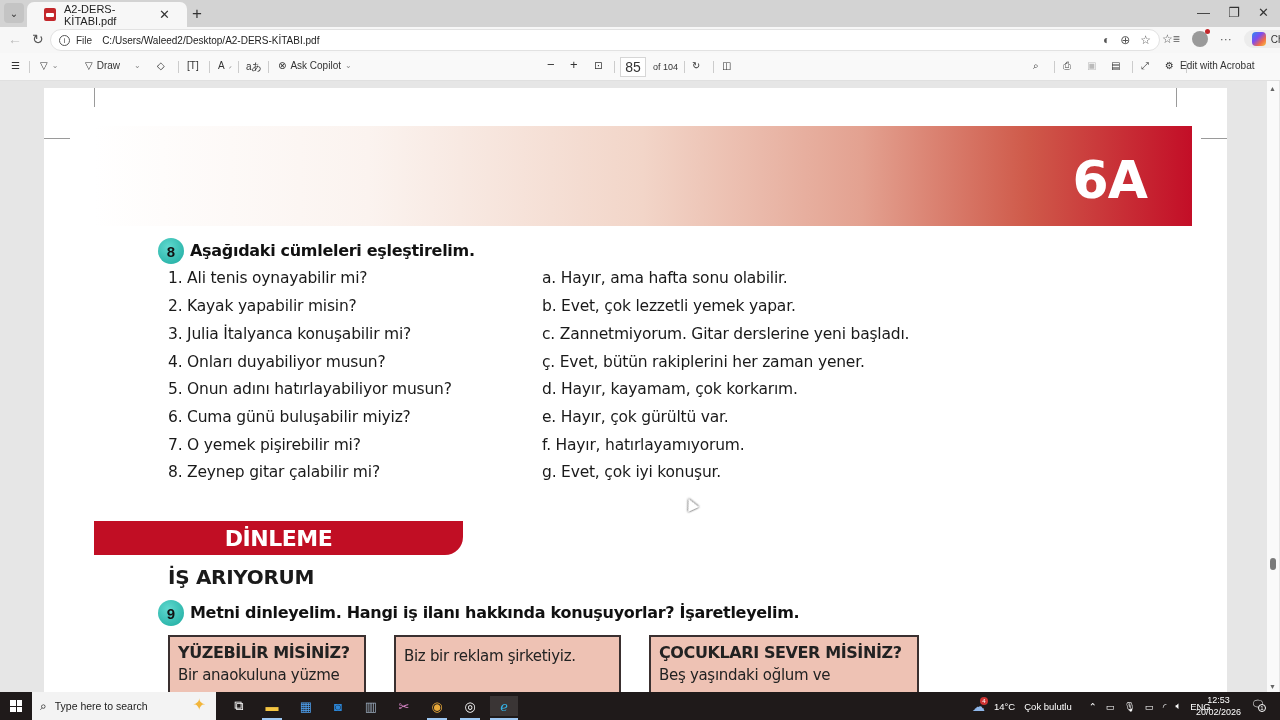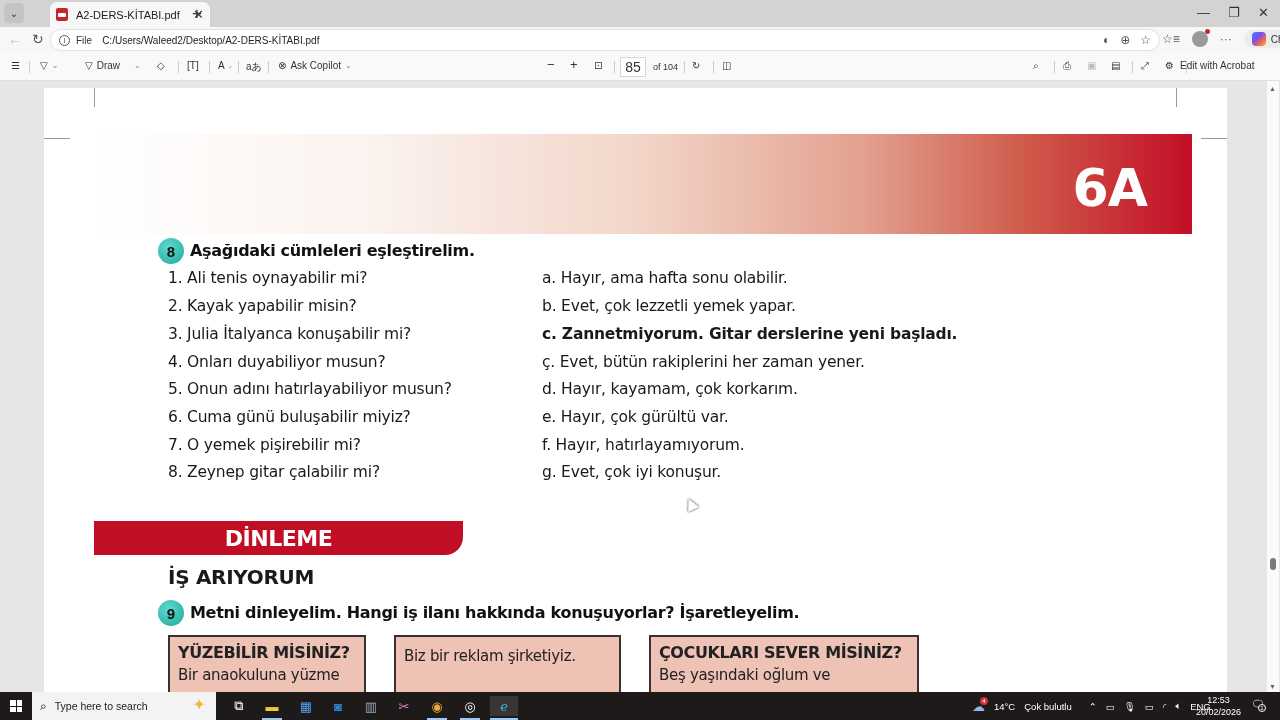--- a/index.html
+++ b/index.html
@@ -1,19 +1,19 @@
 <!DOCTYPE html>
 <html><head>
 <meta charset="utf-8">
 <style>
   * { box-sizing: border-box; margin: 0; padding: 0; }
   html, body { width: 1280px; height: 720px; overflow: hidden; background: #e6e6e6; font-family: "Liberation Sans", "DejaVu Sans", sans-serif; }
   .tabbar { position: absolute; left: 0; top: 0; width: 1280px; height: 27px; background: #d3d3d3; }
   .tab-menu-btn { position: absolute; left: 4px; top: 3px; width: 20px; height: 20px; border-radius: 4px; background: #c4c4c4; display:flex; align-items:center; justify-content:center; font-size: 10px; color:#333; }
-  .tab { position: absolute; left: 27px; top: 2px; width: 160px; height: 25px; background: #f7f7f7; border-radius: 7px 7px 0 0; display:flex; align-items:center; padding: 0 6px; font-size: 11px; color: #222; margin-left: 23px; }
+  .tab { position: absolute; left: 27px; top: 2px; width: 160px; height: 25px; background: #f7f7f7; border-radius: 7px 7px 0 0; display:flex; align-items:center; padding: 0 17px; font-size: 11px; color: #222; }
   .tab .pdf-icon { width: 12px; height: 13px; background: #c3272b; border-radius: 2px; margin-right: 8px; position: relative; }
   .tab .pdf-icon::after { content:""; position:absolute; left:2px; top:5px; width:8px; height:4px; background:#fff; border-radius:1px; }
   .tab .tab-title { flex:1; }
   .tab .close { font-size: 13px; color:#333; }
   .newtab { position: absolute; left: 192px; top: 4px; font-size: 17px; color:#333; }
   .win-ctrl { position: absolute; top: 5px; font-size: 13px; color:#333; }
   .addrbar { position: absolute; left: 0; top: 27px; width: 1280px; height: 26px; background: #f7f7f7; }
   .nav-ico { position: absolute; top: 4px; font-size: 14px; color:#555; }
   .url-box { position: absolute; left: 50px; top: 2px; width: 1110px; height: 22px; background: #fff; border-radius: 11px; border: 1px solid #e2e2e2; display: flex; align-items: center; padding-left: 8px; font-size: 10px; color:#222; }
   .url-box .info { width: 11px; height: 11px; border:1px solid #555; border-radius:50%; font-size:8px; display:flex; align-items:center; justify-content:center; margin-right:6px; color:#555; }
@@ -27,21 +27,21 @@
 
   .pdf-toolbar { position: absolute; left: 0; top: 53px; width: 1280px; height: 28px; background: #f9f9f9; border-bottom: 1px solid #e0e0e0; font-size: 10px; color: #333; }
   .tb-item { position: absolute; top: 7px; display:flex; align-items:center; gap: 4px; }
   .tb-sep { position:absolute; top: 8px; width:1px; height: 12px; background:#ccc; }
   .page-box { position:absolute; left: 620px; top: 4px; width: 26px; height: 20px; border:1px solid #d6d6d6; background:#fff; font-size:14px; display:flex; align-items:center; justify-content:center; }
 
   .viewer { position: absolute; left: 0; top: 81px; width: 1280px; height: 611px; background: #e6e6e6; overflow: hidden; }
   .page { position: absolute; left: 44px; top: 7px; width: 1183px; height: 620px; background: #fff; }
   .crop-v { position:absolute; width:1px; background:#9a9a9a; }
   .crop-h { position:absolute; height:1px; background:#9a9a9a; }
-  .banner { position:absolute; left: 50px; top: 46px; width: 1098px; height: 100px; background: linear-gradient(90deg, #ffffff 0%, #fbf3ef 25%, #f2d5c8 50%, #e3a190 70%, #cf5a4a 85%, #c30e27 100%); }
+  .banner { position:absolute; left: 50px; top: 38px; width: 1098px; height: 100px; background: linear-gradient(90deg, #ffffff 0%, #fbf3ef 25%, #f2d5c8 50%, #e3a190 70%, #cf5a4a 85%, #c30e27 100%); }
   .banner-num { position:absolute; right: 45px; top: 24px; font-size: 52px; font-weight: bold; color: #fff; font-family: "DejaVu Sans", sans-serif; letter-spacing: -1px; }
   .q-badge { position:absolute; width: 26px; height: 26px; border-radius: 50%; background: radial-gradient(circle at 40% 35%, #5fd9cf, #1ba99e); display:flex; align-items:center; justify-content:center; font-weight:bold; font-size: 15px; color:#111; }
   .q-title { position:absolute; font-size: 16px; font-weight: bold; color:#111; font-family: "DejaVu Sans", sans-serif; letter-spacing: -0.3px; }
   .list-item { position:absolute; font-size: 15.5px; color:#1a1a1a; font-family: "DejaVu Sans", sans-serif; letter-spacing: -0.2px; }
   .dinleme { position:absolute; left: 50px; top: 433px; width: 369px; height: 34px; background: #c10e24; border-radius: 0 0 18px 0; color:#fff; font-weight:bold; font-size: 22px; display:flex; align-items:center; justify-content:center; font-family: "DejaVu Sans", sans-serif; letter-spacing:-0.5px; }
   .subhead { position:absolute; left: 124px; top: 477px; font-size: 20px; font-weight: bold; color:#1a1a1a; font-family: "DejaVu Sans", sans-serif; letter-spacing:-0.3px; }
   .card { position:absolute; top: 547px; height: 80px; background: #eec2b4; border: 2px solid #3a3030; padding: 6px 8px; }
   .card-title { font-size: 16px; font-weight: bold; color: #222; font-family: "DejaVu Sans", sans-serif; letter-spacing:-0.4px; }
   .card-body { font-size: 15px; color: #222; margin-top: 4px; font-family: "DejaVu Sans", sans-serif; letter-spacing:-0.3px; }
   .cursor { position:absolute; left: 685px; top: 417px; width: 0; height: 0; border-left: 6px solid transparent; border-right: 6px solid transparent; border-bottom: 12px solid #fff; transform: rotate(-25deg); filter: drop-shadow(0 0 1px #000); }
@@ -174,21 +174,21 @@
     <div class="list-item" style="left:124px;top:209px;">2. Kayak yapabilir misin?</div>
     <div class="list-item" style="left:124px;top:237px;">3. Julia İtalyanca konuşabilir mi?</div>
     <div class="list-item" style="left:124px;top:265px;">4. Onları duyabiliyor musun?</div>
     <div class="list-item" style="left:124px;top:292px;">5. Onun adını hatırlayabiliyor musun?</div>
     <div class="list-item" style="left:124px;top:320px;">6. Cuma günü buluşabilir miyiz?</div>
     <div class="list-item" style="left:124px;top:348px;">7. O yemek pişirebilir mi?</div>
     <div class="list-item" style="left:124px;top:375px;">8. Zeynep gitar çalabilir mi?</div>
 
     <div class="list-item" style="left:498px;top:209px;">b. Evet, çok lezzetli yemek yapar.</div>
     <div class="list-item" style="left:498px;top:181px;">a. Hayır, ama hafta sonu olabilir.</div>
-    <div class="list-item" style="left:498px;top:237px;font-weight:bold;">c. Zannetmiyorum. Gitar derslerine yeni başladı.</div>
+    <div class="list-item" style="left:498px;top:237px;">c. Zannetmiyorum. Gitar derslerine yeni başladı.</div>
     <div class="list-item" style="left:498px;top:265px;">ç. Evet, bütün rakiplerini her zaman yener.</div>
     <div class="list-item" style="left:498px;top:292px;">d. Hayır, kayamam, çok korkarım.</div>
     <div class="list-item" style="left:498px;top:320px;">e. Hayır, çok gürültü var.</div>
     <div class="list-item" style="left:498px;top:348px;">f. Hayır, hatırlayamıyorum.</div>
     <div class="list-item" style="left:498px;top:375px;">g. Evet, çok iyi konuşur.</div>
 
     <div class="dinleme">DİNLEME</div>
     <div class="subhead">İŞ ARIYORUM</div>
 
     <div class="q-badge" style="left:114px;top:512px;">

